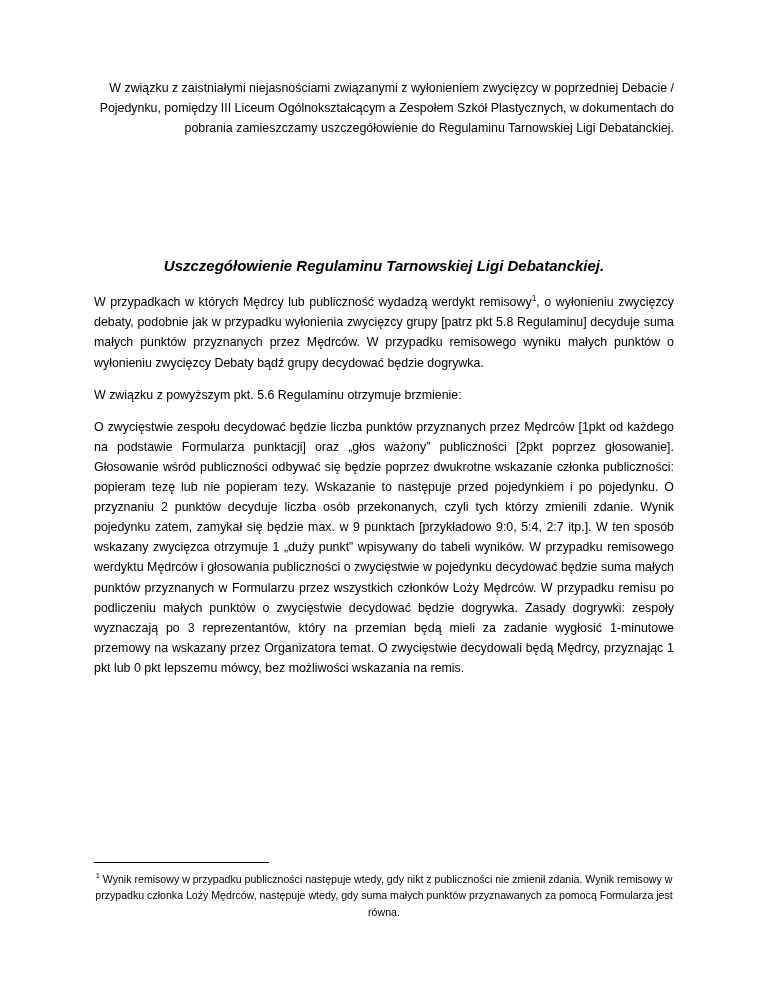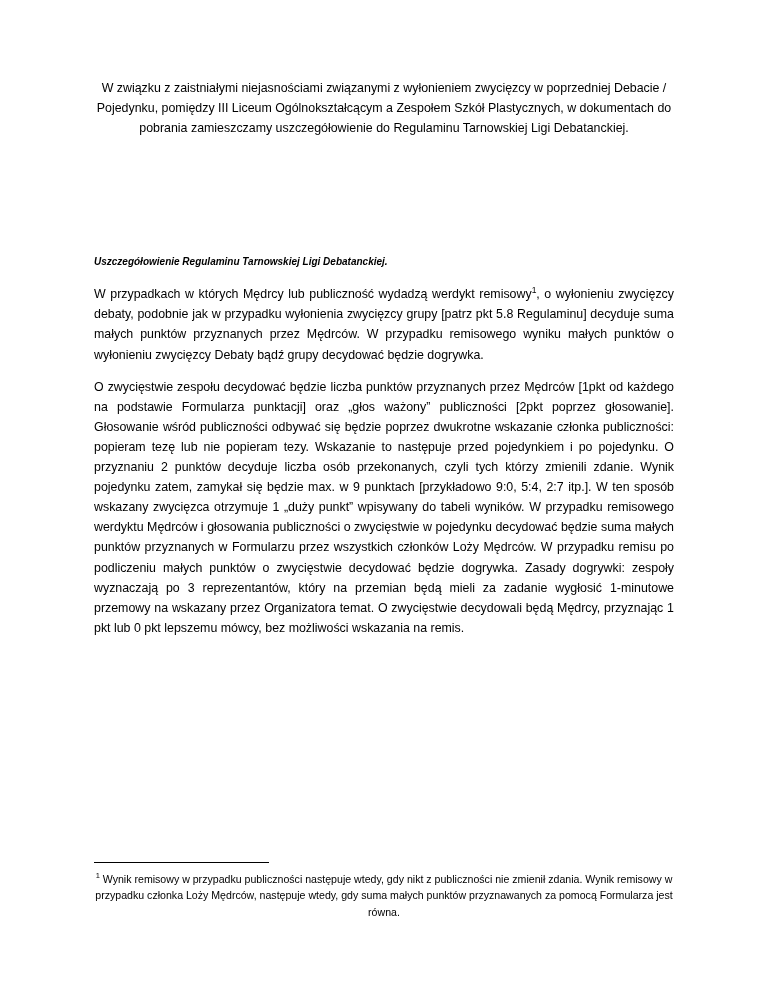--- a/index.html
+++ b/index.html
@@ -28,31 +28,32 @@
   }
   p {
     margin: 0 0 12px 0;
     font-size: 12.4px;
     line-height: 1.62;
   }
   .justified {
     text-align: justify;
   }
   .intro-block p {
-    text-align: center;
+    text-align: right;
   }
   .spacer-lg {
     height: 104px;
   }
   .heading {
     font-style: italic;
     font-weight: bold;
-    font-size: 10px;
+    font-size: 15px;
     margin: 0 0 14px 0;
     line-height: 1.6;
+    text-align: center;
   }
   sup {
     font-size: 8.5px;
     vertical-align: super;
     line-height: 0;
   }
   .footnote-area {
     position: absolute;
     left: 94px;
     top: 862px;
@@ -83,20 +84,21 @@
     <div class="intro-block">
       <p>W związku z zaistniałymi niejasnościami związanymi z wyłonieniem zwycięzcy w poprzedniej Debacie / Pojedynku, pomiędzy III Liceum Ogólnokształcącym a Zespołem Szkół Plastycznych, w dokumentach do pobrania zamieszczamy uszczegółowienie do Regulaminu Tarnowskiej Ligi Debatanckiej.</p>
     </div>
 
     <div class="spacer-lg"></div>
 
     <p class="heading">Uszczegółowienie Regulaminu Tarnowskiej Ligi Debatanckiej.</p>
 
     <p class="justified"><span>W przypadkach w których Mędrcy lub publiczność wydadzą werdykt remisowy</span><sup>1</sup><span>, o wyłonieniu zwycięzcy debaty, podobnie jak w przypadku wyłonienia zwycięzcy grupy [patrz pkt 5.8 Regulaminu] decyduje suma małych punktów przyznanych przez Mędrców. W przypadku remisowego wyniku małych punktów o wyłonieniu zwycięzcy Debaty bądź grupy decydować będzie dogrywka.</span></p>
 
+    <p class="justified">W związku z powyższym pkt. 5.6 Regulaminu otrzymuje brzmienie:</p>
 
     <p class="justified">O zwycięstwie zespołu decydować będzie liczba punktów przyznanych przez Mędrców [1pkt od każdego na podstawie Formularza punktacji] oraz „głos ważony” publiczności [2pkt poprzez głosowanie]. Głosowanie wśród publiczności odbywać się będzie poprzez dwukrotne wskazanie członka publiczności: popieram tezę lub nie popieram tezy. Wskazanie to następuje przed pojedynkiem i po pojedynku. O przyznaniu 2 punktów decyduje liczba osób przekonanych, czyli tych którzy zmienili zdanie. Wynik pojedynku zatem, zamykał się będzie max. w 9 punktach [przykładowo 9:0, 5:4, 2:7 itp.]. W ten sposób wskazany zwycięzca otrzymuje 1 „duży punkt” wpisywany do tabeli wyników. W przypadku remisowego werdyktu Mędrców i głosowania publiczności o zwycięstwie w pojedynku decydować będzie suma małych punktów przyznanych w Formularzu przez wszystkich członków Loży Mędrców. W przypadku remisu po podliczeniu małych punktów o zwycięstwie decydować będzie dogrywka. Zasady dogrywki: zespoły wyznaczają po 3 reprezentantów, który na przemian będą mieli za zadanie wygłosić 1-minutowe przemowy na wskazany przez Organizatora temat. O zwycięstwie decydowali będą Mędrcy,  przyznając 1 pkt lub 0 pkt lepszemu mówcy, bez możliwości wskazania na remis.</p>
 
   </div>
 
   <div class="footnote-area">
     <div class="footnote-rule"></div>
     <p class="footnote-text"><sup>1</sup><span> Wynik remisowy w przypadku publiczności następuje wtedy, gdy nikt z publiczności nie zmienił zdania. Wynik remisowy w przypadku członka Loży Mędrców, następuje wtedy, gdy suma małych punktów przyznawanych za pomocą Formularza jest równa.</span></p>
   </div>
 </div>

